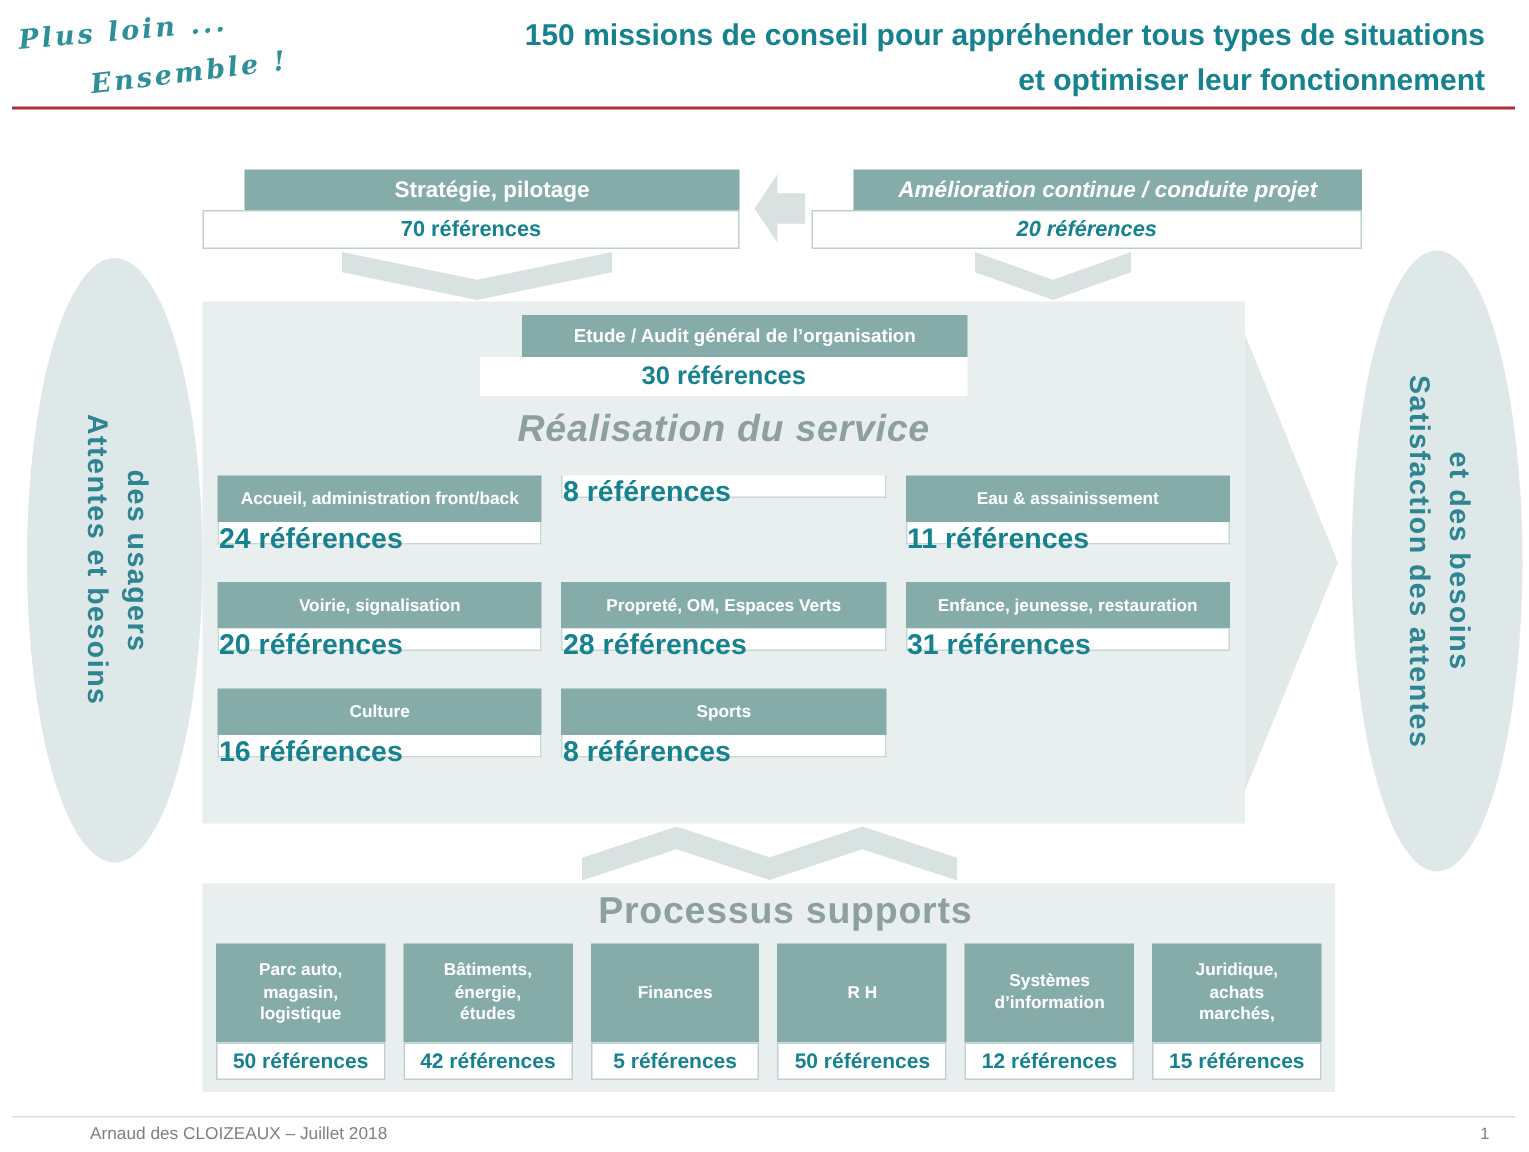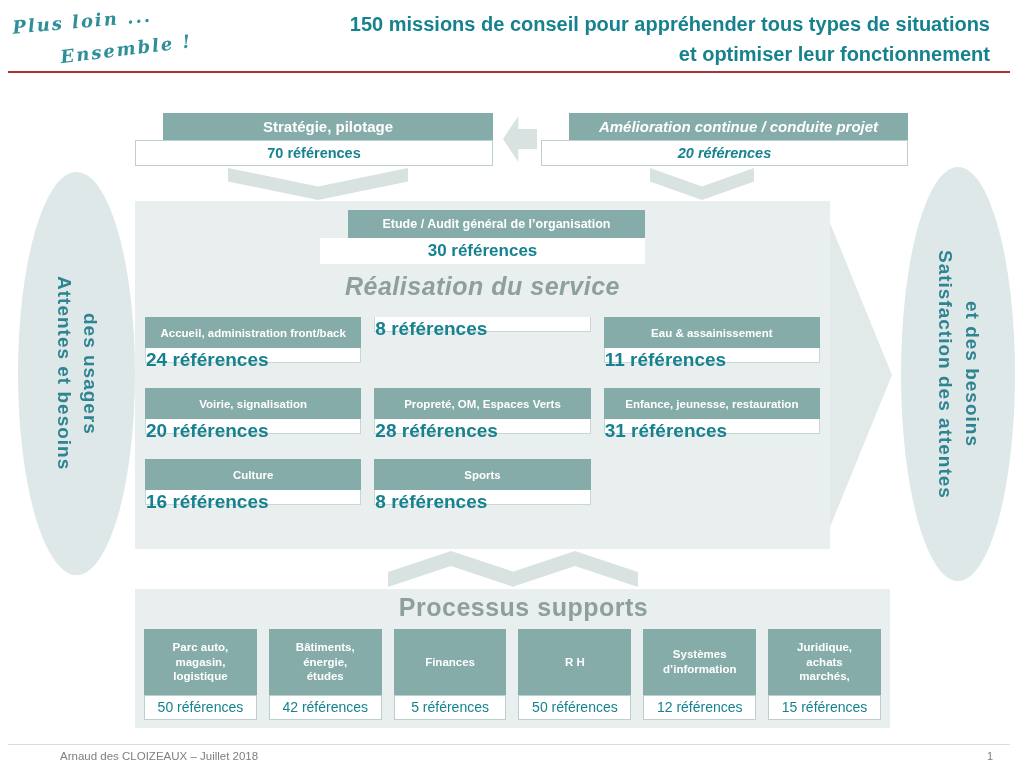--- a/index.html
+++ b/index.html
@@ -71,21 +71,21 @@
   
   .supports-block { position:absolute; left:135px; top:589px; width:755px; height:139px;
                     background:var(--block-bg,#E9EEEE); }
   .supports-block .panel-title { margin-top:4px;padding-left:22px; }
   .supports-row { display:flex; gap:12px; margin:7px 9px 0; }
   .support-box { flex:1; }
   .support-header { height:66px; background:var(--teal-header,#85ACA9); color:#fff; font-weight:700;
                     font-size:11.5px; line-height:1.3; display:flex; align-items:center; justify-content:center;
                     text-align:center; white-space:pre-line; }
   .support-body { height:25px; line-height:23px; background:#fff; border:1px solid #bdd0cf;
-                  color:var(--teal-text,#17828F); font-weight:400; font-size:14px; text-align:center; }
+                  color:var(--teal-text,#17828F); font-weight:700; font-size:14px; text-align:center; }
 
   
   .footer-line { position:absolute; left:8px; right:9px; top:744px; height:1px; background:#dcdcdc; }
   .footer-author { position:absolute; left:60px; top:750px; font-size:11.5px; color:var(--footer-gray,#7F7F7F); }
   .footer-page { position:absolute; right:26px; top:750px; font-size:11px; color:var(--footer-gray,#7F7F7F); }
 </style>
 </head>
 <body>
 
 <div class="slide">

